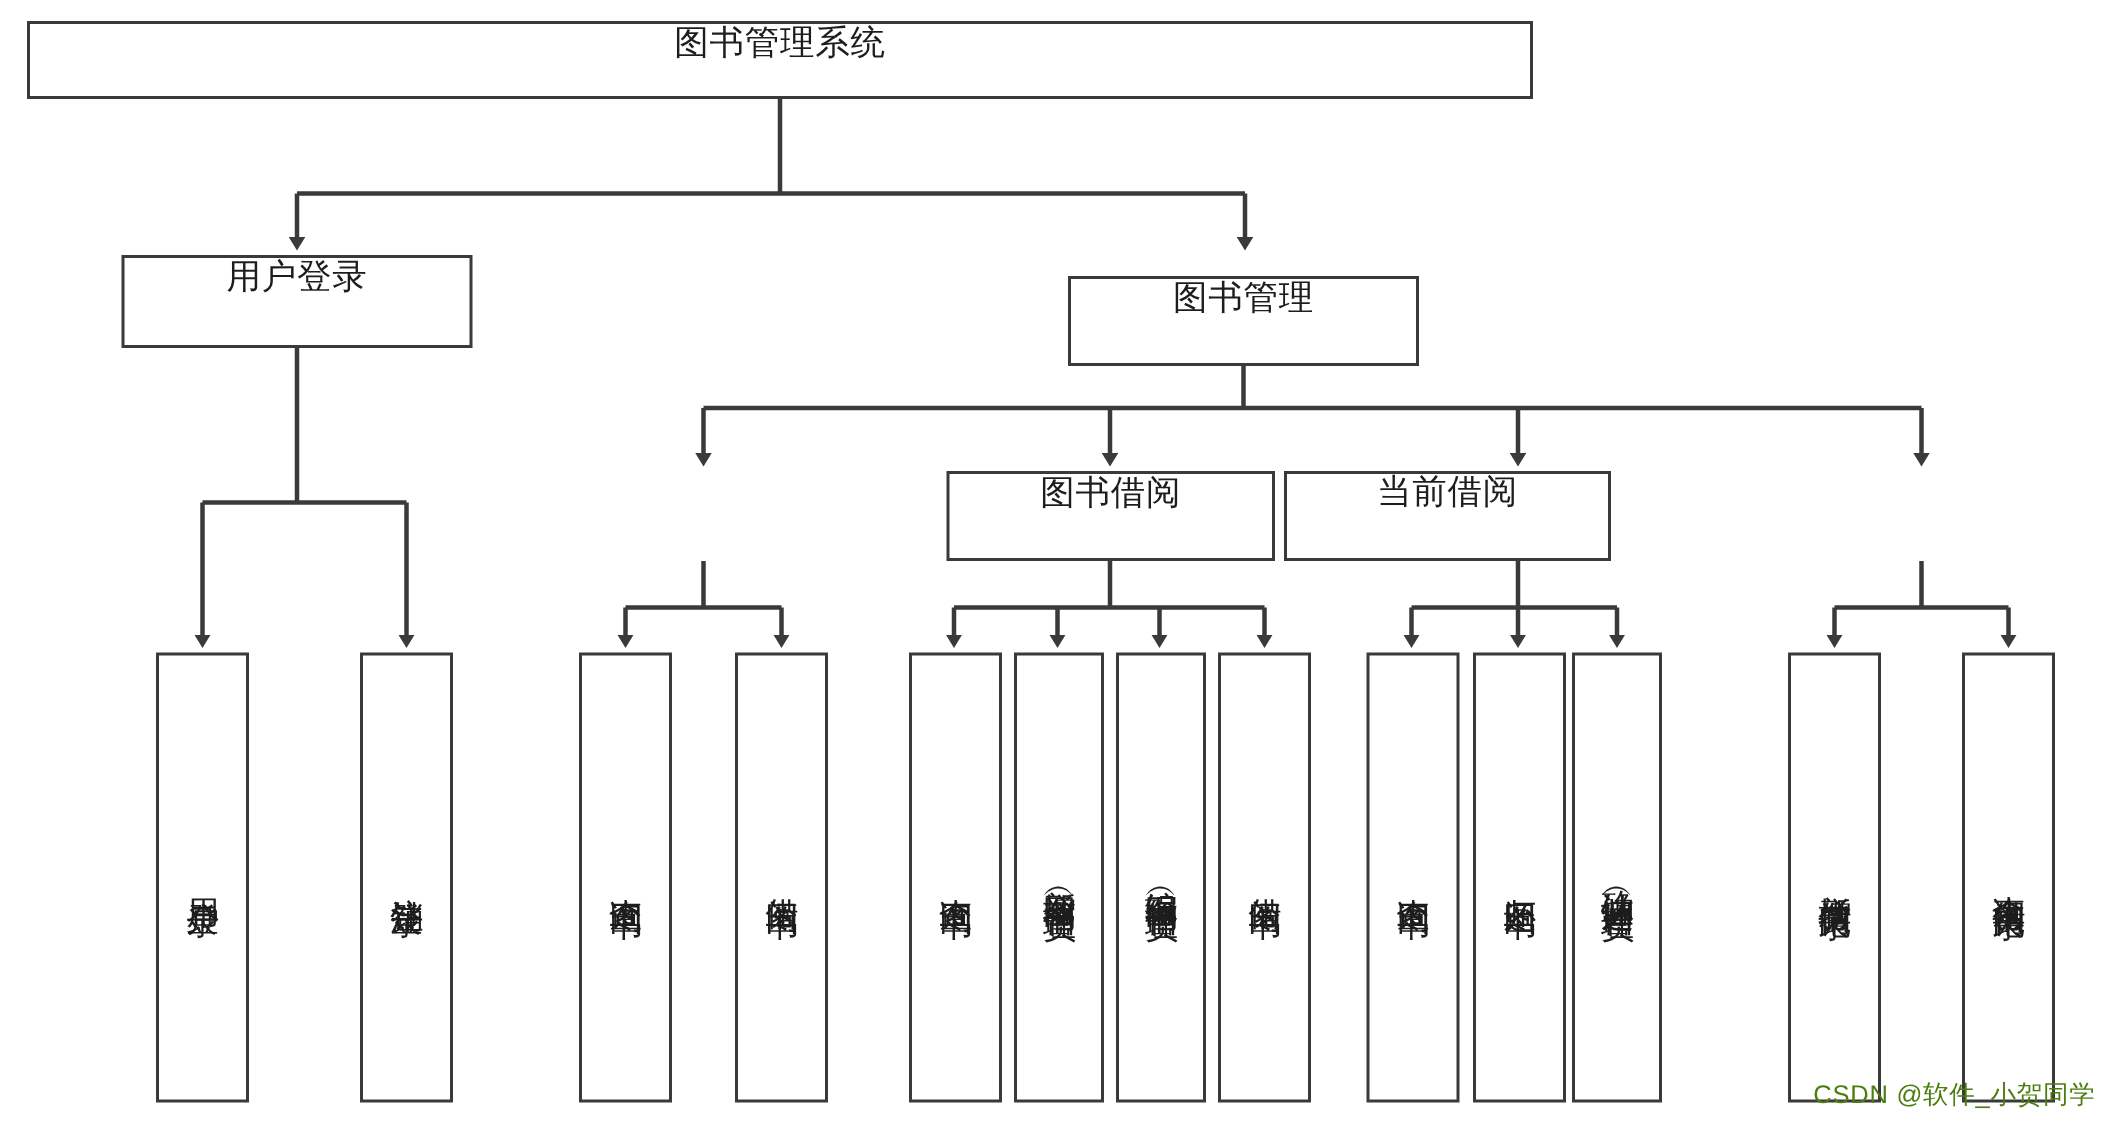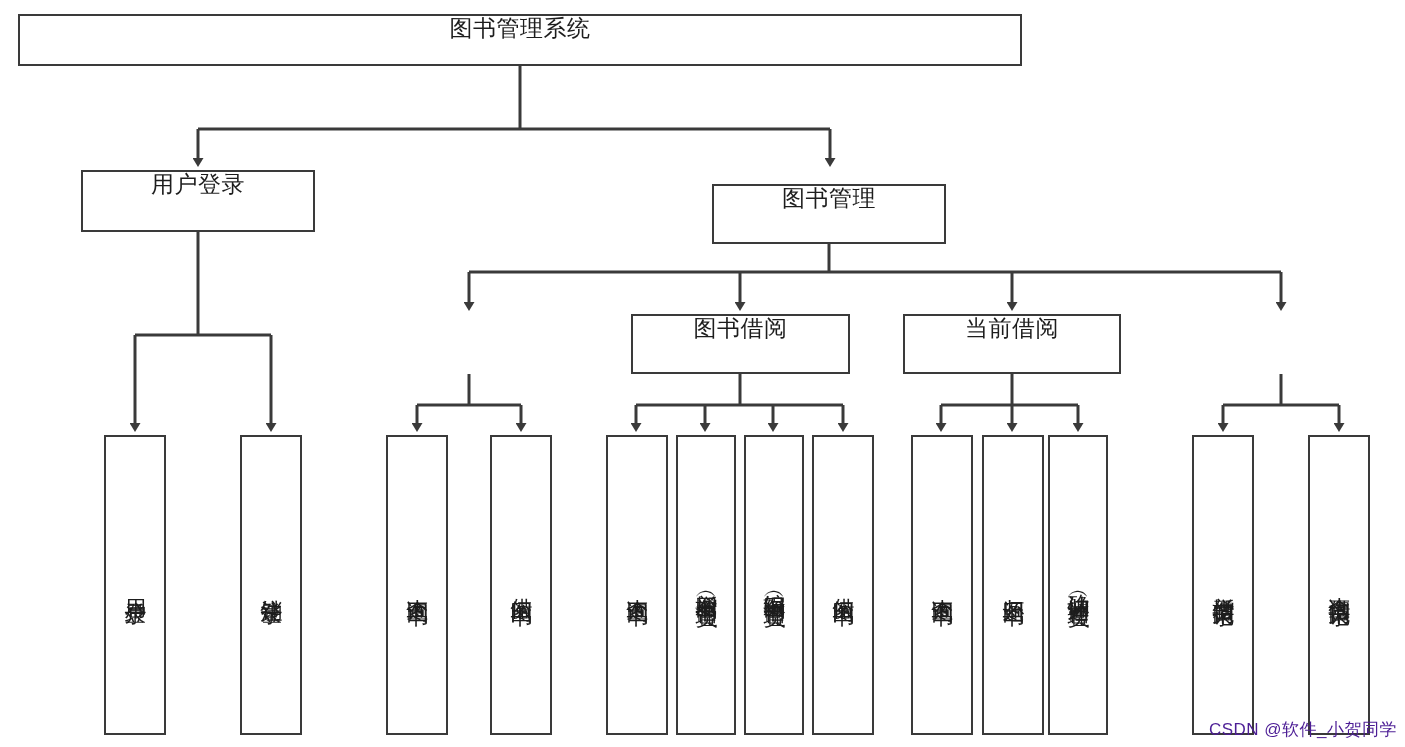--- a/index.html
+++ b/index.html
@@ -55,21 +55,21 @@
     font-size: 22px;
     line-height: 1.22;
     letter-spacing: 2px;
     max-height: 100%;
   }
   #watermark {
     position: absolute;
     right: 8px;
     bottom: 6px;
     font-size: 17px;
-    color: #4c1d95;
+    color: #4d7c0f;
     white-space: nowrap;
     letter-spacing: 0.5px;
   }
 </style>
 </head>
 <body>
 
 <div id="canvas">
 
   <svg id="edges" viewBox="0 0 1405 747" width="1405" height="747">
@@ -129,21 +129,21 @@
   <div class="node" style="left:81px; top:170px; width:234px; height:62px;">
     <span class="lbl">用户登录</span>
   </div>
   <div class="node" style="left:712px; top:184px; width:234px; height:60px;">
     <span class="lbl">图书管理</span>
   </div>
 
   <div class="node" style="left:631px; top:314px; width:219px; height:60px;">
     <span class="lbl">图书借阅</span>
   </div>
-  <div class="node" style="left:903px; top:314px; width:218px; height:60px;">
+  <div class="node" style="left:856px; top:314px; width:218px; height:60px;font-family:Liberation Serif, serif;">
     <span class="lbl">当前借阅</span>
   </div>
 
   <div class="node leaf" style="left:104px; top:435px; width:62px; height:300px;">
     <span class="lbl">用户登录</span>
   </div>
   <div class="node leaf" style="left:240px; top:435px; width:62px; height:300px;">
     <span class="lbl">注销登录</span>
   </div>
 

